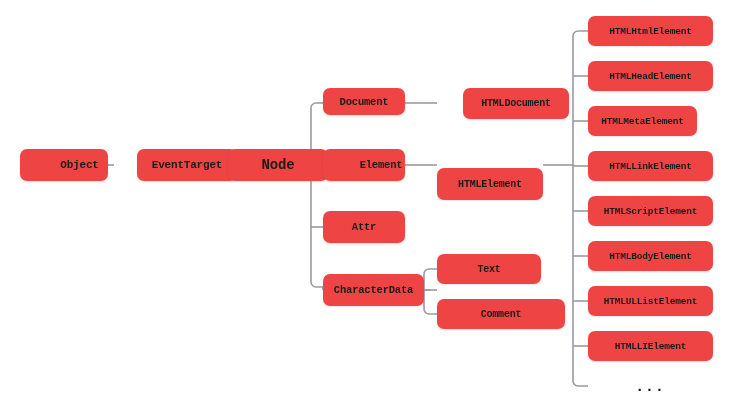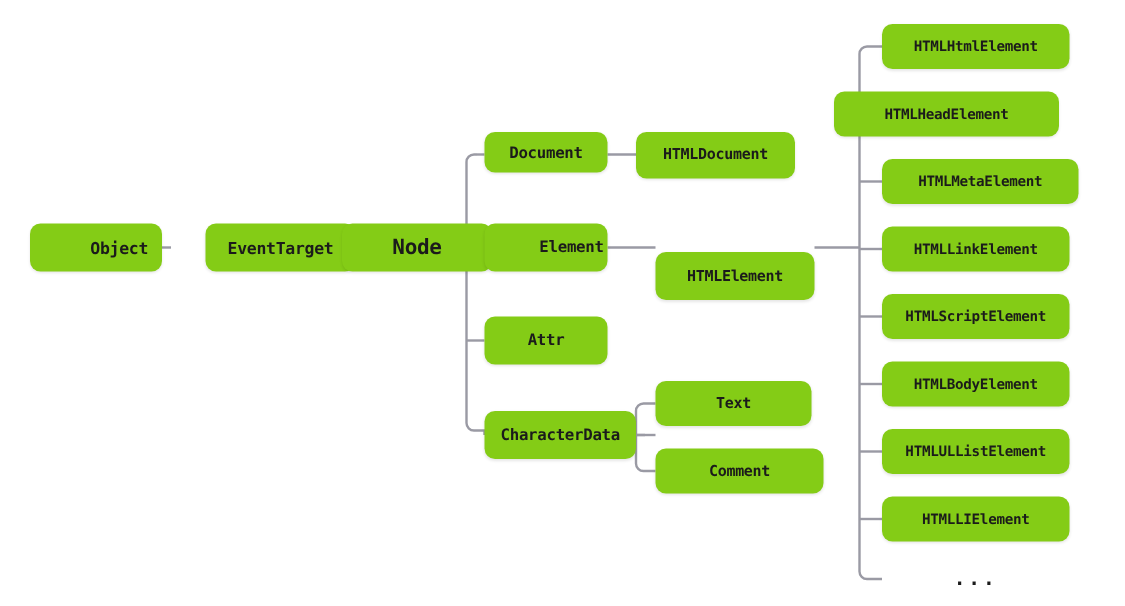--- a/index.html
+++ b/index.html
@@ -7,31 +7,32 @@
     width:750px;height:404px;
     background:#ffffff;
     font-family:"DejaVu Sans Mono","Liberation Mono",monospace;
     overflow:hidden;
   }
   #diagram{position:relative;width:750px;height:404px;}
   svg.wires{position:absolute;left:0;top:0;width:750px;height:404px;}
   .node{
     position:absolute;
     box-sizing:border-box;
-    background:#84cc16;
+    background:#ef4444;
     border-radius:7px;
     color:#1b1b1b;
     font-weight:bold;
     display:flex;
     align-items:center;
     justify-content:center;
     text-align:center;
     letter-spacing:-0.2px;
     box-shadow:0 1px 2px rgba(0,0,0,0.10);
     white-space:nowrap;
+    font-family:Liberation Mono, monospace;
   }
   .ellipsis{
     position:absolute;
     color:#1b1b1b;
     font-weight:bold;
     display:flex;
     align-items:center;
     justify-content:center;
     letter-spacing:2px;
   }
@@ -76,27 +77,27 @@
   </svg>
 
   <div id="nodes-layer">
       <div class="node" style="left: 20px; top: 149px; width: 88px; height: 32px; font-size: 11px; padding-left: 31px;">Object</div>
       <div class="node" style="left: 114px; top: 149px; width: 100px; height: 32px; font-size: 11px; margin-left: 23px;">EventTarget</div>
       <div class="node" style="left: 228px; top: 149px; width: 100px; height: 32px; font-size: 14px;">Node</div>
       <div class="node" style="left: 323px; top: 88px; width: 82px; height: 27px; font-size: 10.5px;">Document</div>
       <div class="node" style="left: 323px; top: 149px; width: 82px; height: 32px; font-size: 10.5px; padding-left: 34px;">Element</div>
       <div class="node" style="left: 323px; top: 211px; width: 82px; height: 32px; font-size: 10.5px;">Attr</div>
       <div class="node" style="left: 323px; top: 274px; width: 101px; height: 32px; font-size: 10.5px;">CharacterData</div>
-      <div class="node" style="left: 424px; top: 88px; width: 106px; height: 31px; font-size: 10px; text-align: right;">HTMLDocument</div>
+      <div class="node" style="left: 463px; top: 88px; width: 106px; height: 31px; font-size: 10px; text-align: right;">HTMLDocument</div>
       <div class="node" style="left: 437px; top: 149px; width: 106px; height: 32px; font-size: 10px; margin-top: 19px;">HTMLElement</div>
       <div class="node" style="left: 437px; top: 254px; width: 104px; height: 30px; font-size: 10px;">Text</div>
-      <div class="node" style="left: 437px; top: 299px; width: 112px; height: 30px; font-size: 10px;">Comment</div>
+      <div class="node" style="left: 437px; top: 299px; width: 128px; height: 30px; font-size: 10px;">Comment</div>
       <div class="node" style="left: 588px; top: 16px; width: 125px; height: 30px; font-size: 9.5px;">HTMLHtmlElement</div>
-      <div class="node" style="left: 556px; top: 61px; width: 150px; height: 30px; font-size: 9.5px;">HTMLHeadElement</div>
-      <div class="node" style="left: 588px; top: 106px; width: 131px; height: 30px; font-size: 9.5px;">HTMLMetaElement</div>
+      <div class="node" style="left: 588px; top: 61px; width: 125px; height: 30px; font-size: 9.5px;">HTMLHeadElement</div>
+      <div class="node" style="left: 588px; top: 106px; width: 109px; height: 30px; font-size: 9.5px;">HTMLMetaElement</div>
       <div class="node" style="left: 588px; top: 151px; width: 125px; height: 30px; font-size: 9.5px;">HTMLLinkElement</div>
       <div class="node" style="left: 588px; top: 196px; width: 125px; height: 30px; font-size: 9.5px;">HTMLScriptElement</div>
       <div class="node" style="left: 588px; top: 241px; width: 125px; height: 30px; font-size: 9.5px;">HTMLBodyElement</div>
       <div class="node" style="left: 588px; top: 286px; width: 125px; height: 30px; font-size: 9.5px;">HTMLULListElement</div>
       <div class="node" style="left: 588px; top: 331px; width: 125px; height: 30px; font-size: 9.5px;">HTMLLIElement</div>
       <div class="ellipsis" style="left: 588px; top: 375px; width: 125px; height: 22px; font-size: 13px;">...</div>
     </div>
 
 </div>
 

